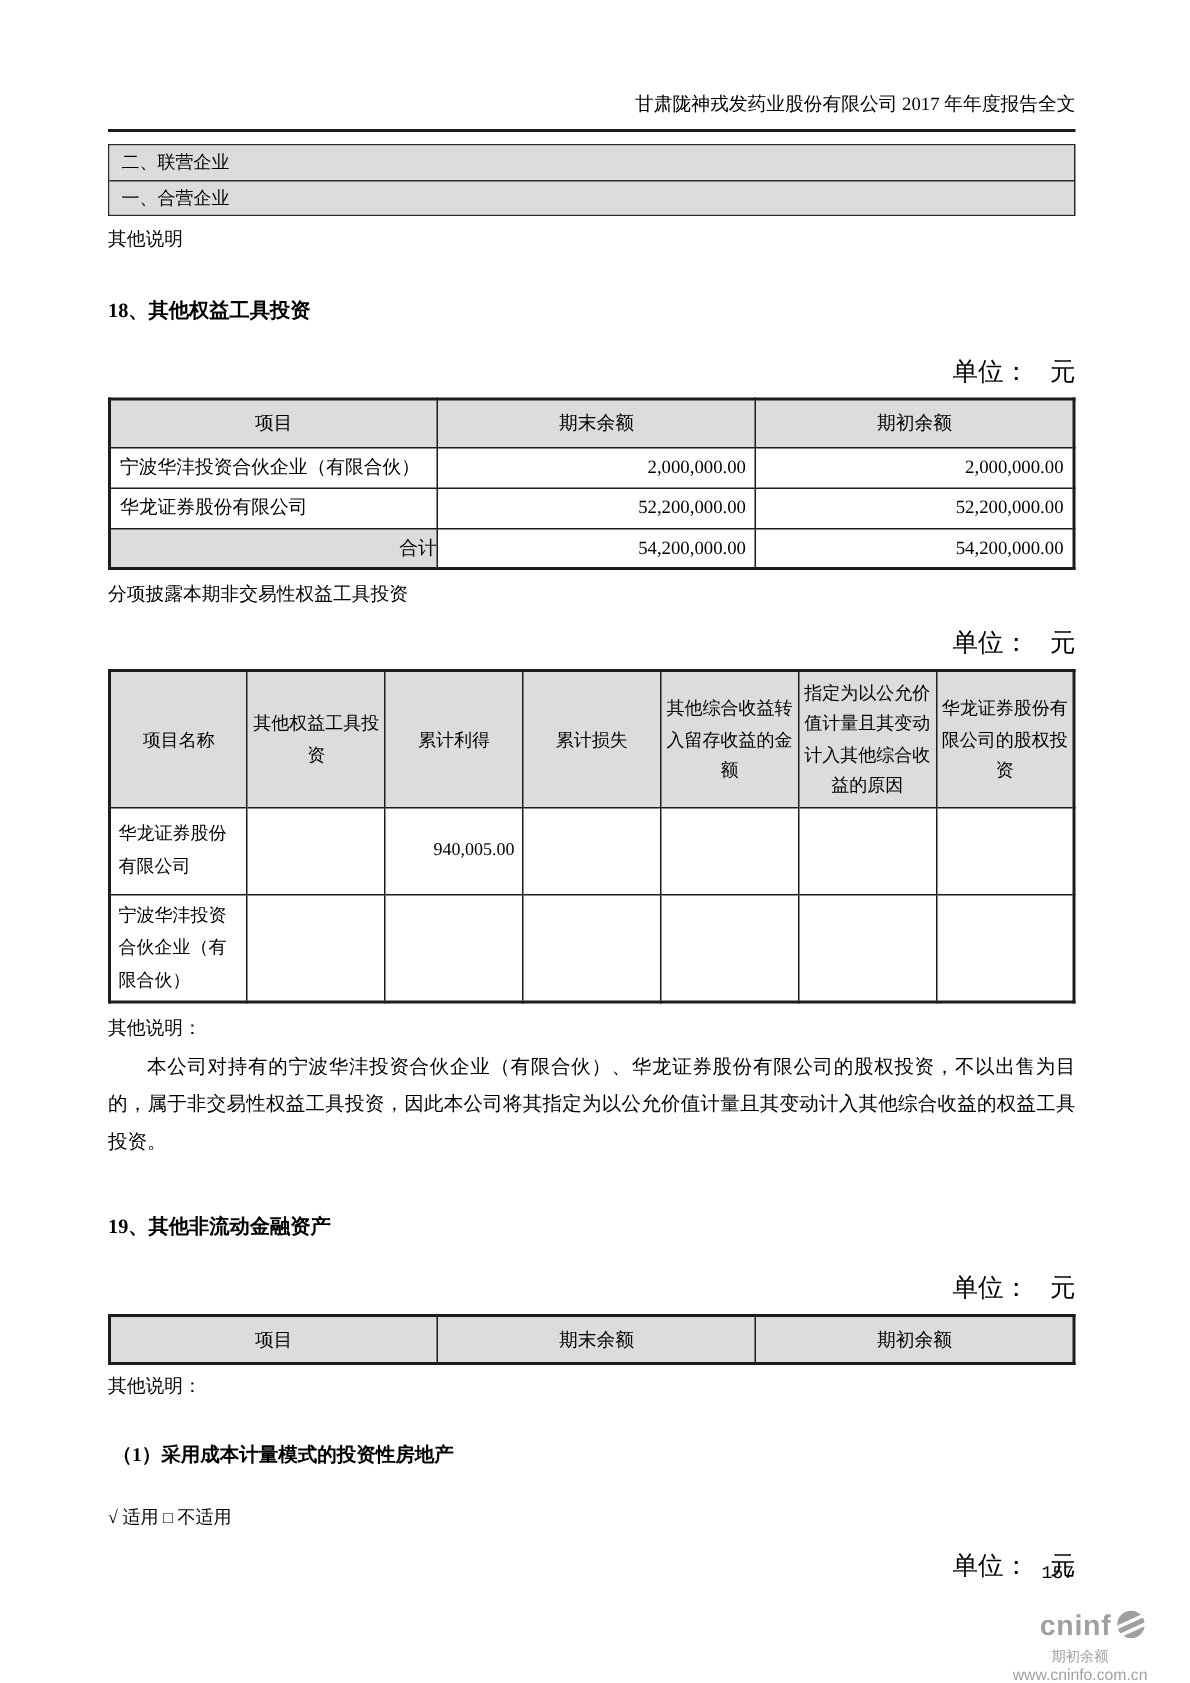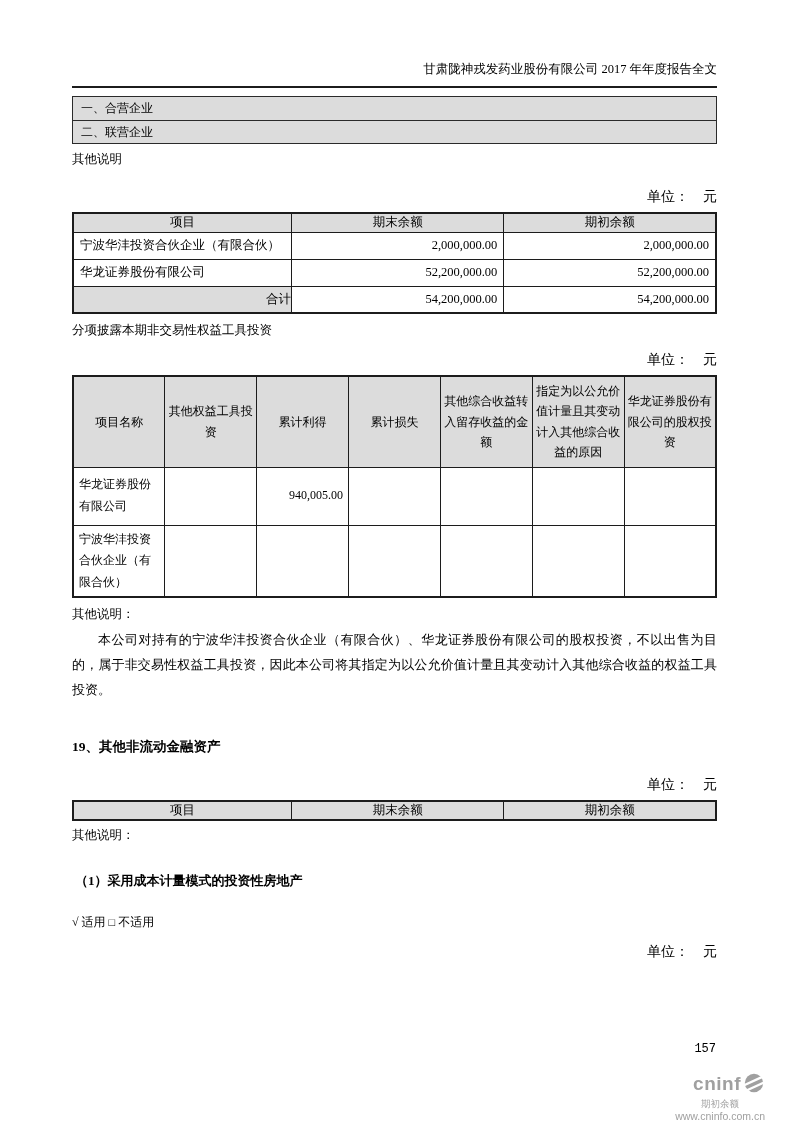--- a/index.html
+++ b/index.html
@@ -36,32 +36,32 @@
     padding-left: 8px;
     font-size: 12px;
   }
   .bar + .bar { border-top: 1.5px solid #2a2a2a; }
 
   .plain-note { margin-top: 7px; font-size: 12.5px; }
 
   .sec-title { margin-top: 30px; font-size: 13.5px; font-weight: bold; }
   .sub-title { margin-top: 28px; font-size: 13px; font-weight: bold; padding-left: 3px; }
 
-  .unit-row { text-align: right; font-size: 14px; }
+  .unit-row { text-align: right; font-size: 17px; }
   .unit-row .gap { display:inline-block; width: 14px; }
   .mt20 { margin-top: 20px; }
   .mt8  { margin-top: 8px; }
   .mt12 { margin-top: 12px; }
 
   table { width: 100%; border-collapse: collapse; table-layout: fixed; }
   .t { margin-top: 6px; border: 2px solid #1c1c1c; }
   .t th, .t td { border: 1px solid #1c1c1c; font-weight: normal; }
 
   
-  .t3 th { background:#dcdcdc; height: 19px; text-align: center; font-size: 12.5px; }
+  .t3 th { background:#dcdcdc; height: 32px; text-align: center; font-size: 12.5px; }
   .t3 td { height: 27px; font-size: 12.5px; }
   .t3 col.c1 { width: 34%; }
   .t3 col.c2 { width: 33%; }
   .t3 col.c3 { width: 33%; }
   .cell-item { text-align: left; padding-left: 6px; }
   .cell-num  { text-align: right; padding-right: 6px; }
   .bg-gray   { background: #dcdcdc; text-align: right; }
 
   
   .t7 th {
@@ -120,25 +120,26 @@
 </style>
 </head>
 <body>
 
 <div class="page">
   <div class="content">
 
     <div class="doc-header">甘肃陇神戎发药业股份有限公司 2017 年年度报告全文</div>
 
     <div class="bars">
+      <div class="bar">二、联营企业</div>
       <div class="bar">一、合营企业</div>
-      <div class="bar">二、联营企业</div>
     </div>
     <div class="plain-note">其他说明</div>
 
+    <div class="sec-title">18、其他权益工具投资</div>
 
     <div class="unit-row mt20">
       <span>单位：</span><span class="gap"></span><span>元</span>
     </div>
 
     <table class="t t3">
       <colgroup>
           <col class="c1">
           <col class="c2">
           <col class="c3">

